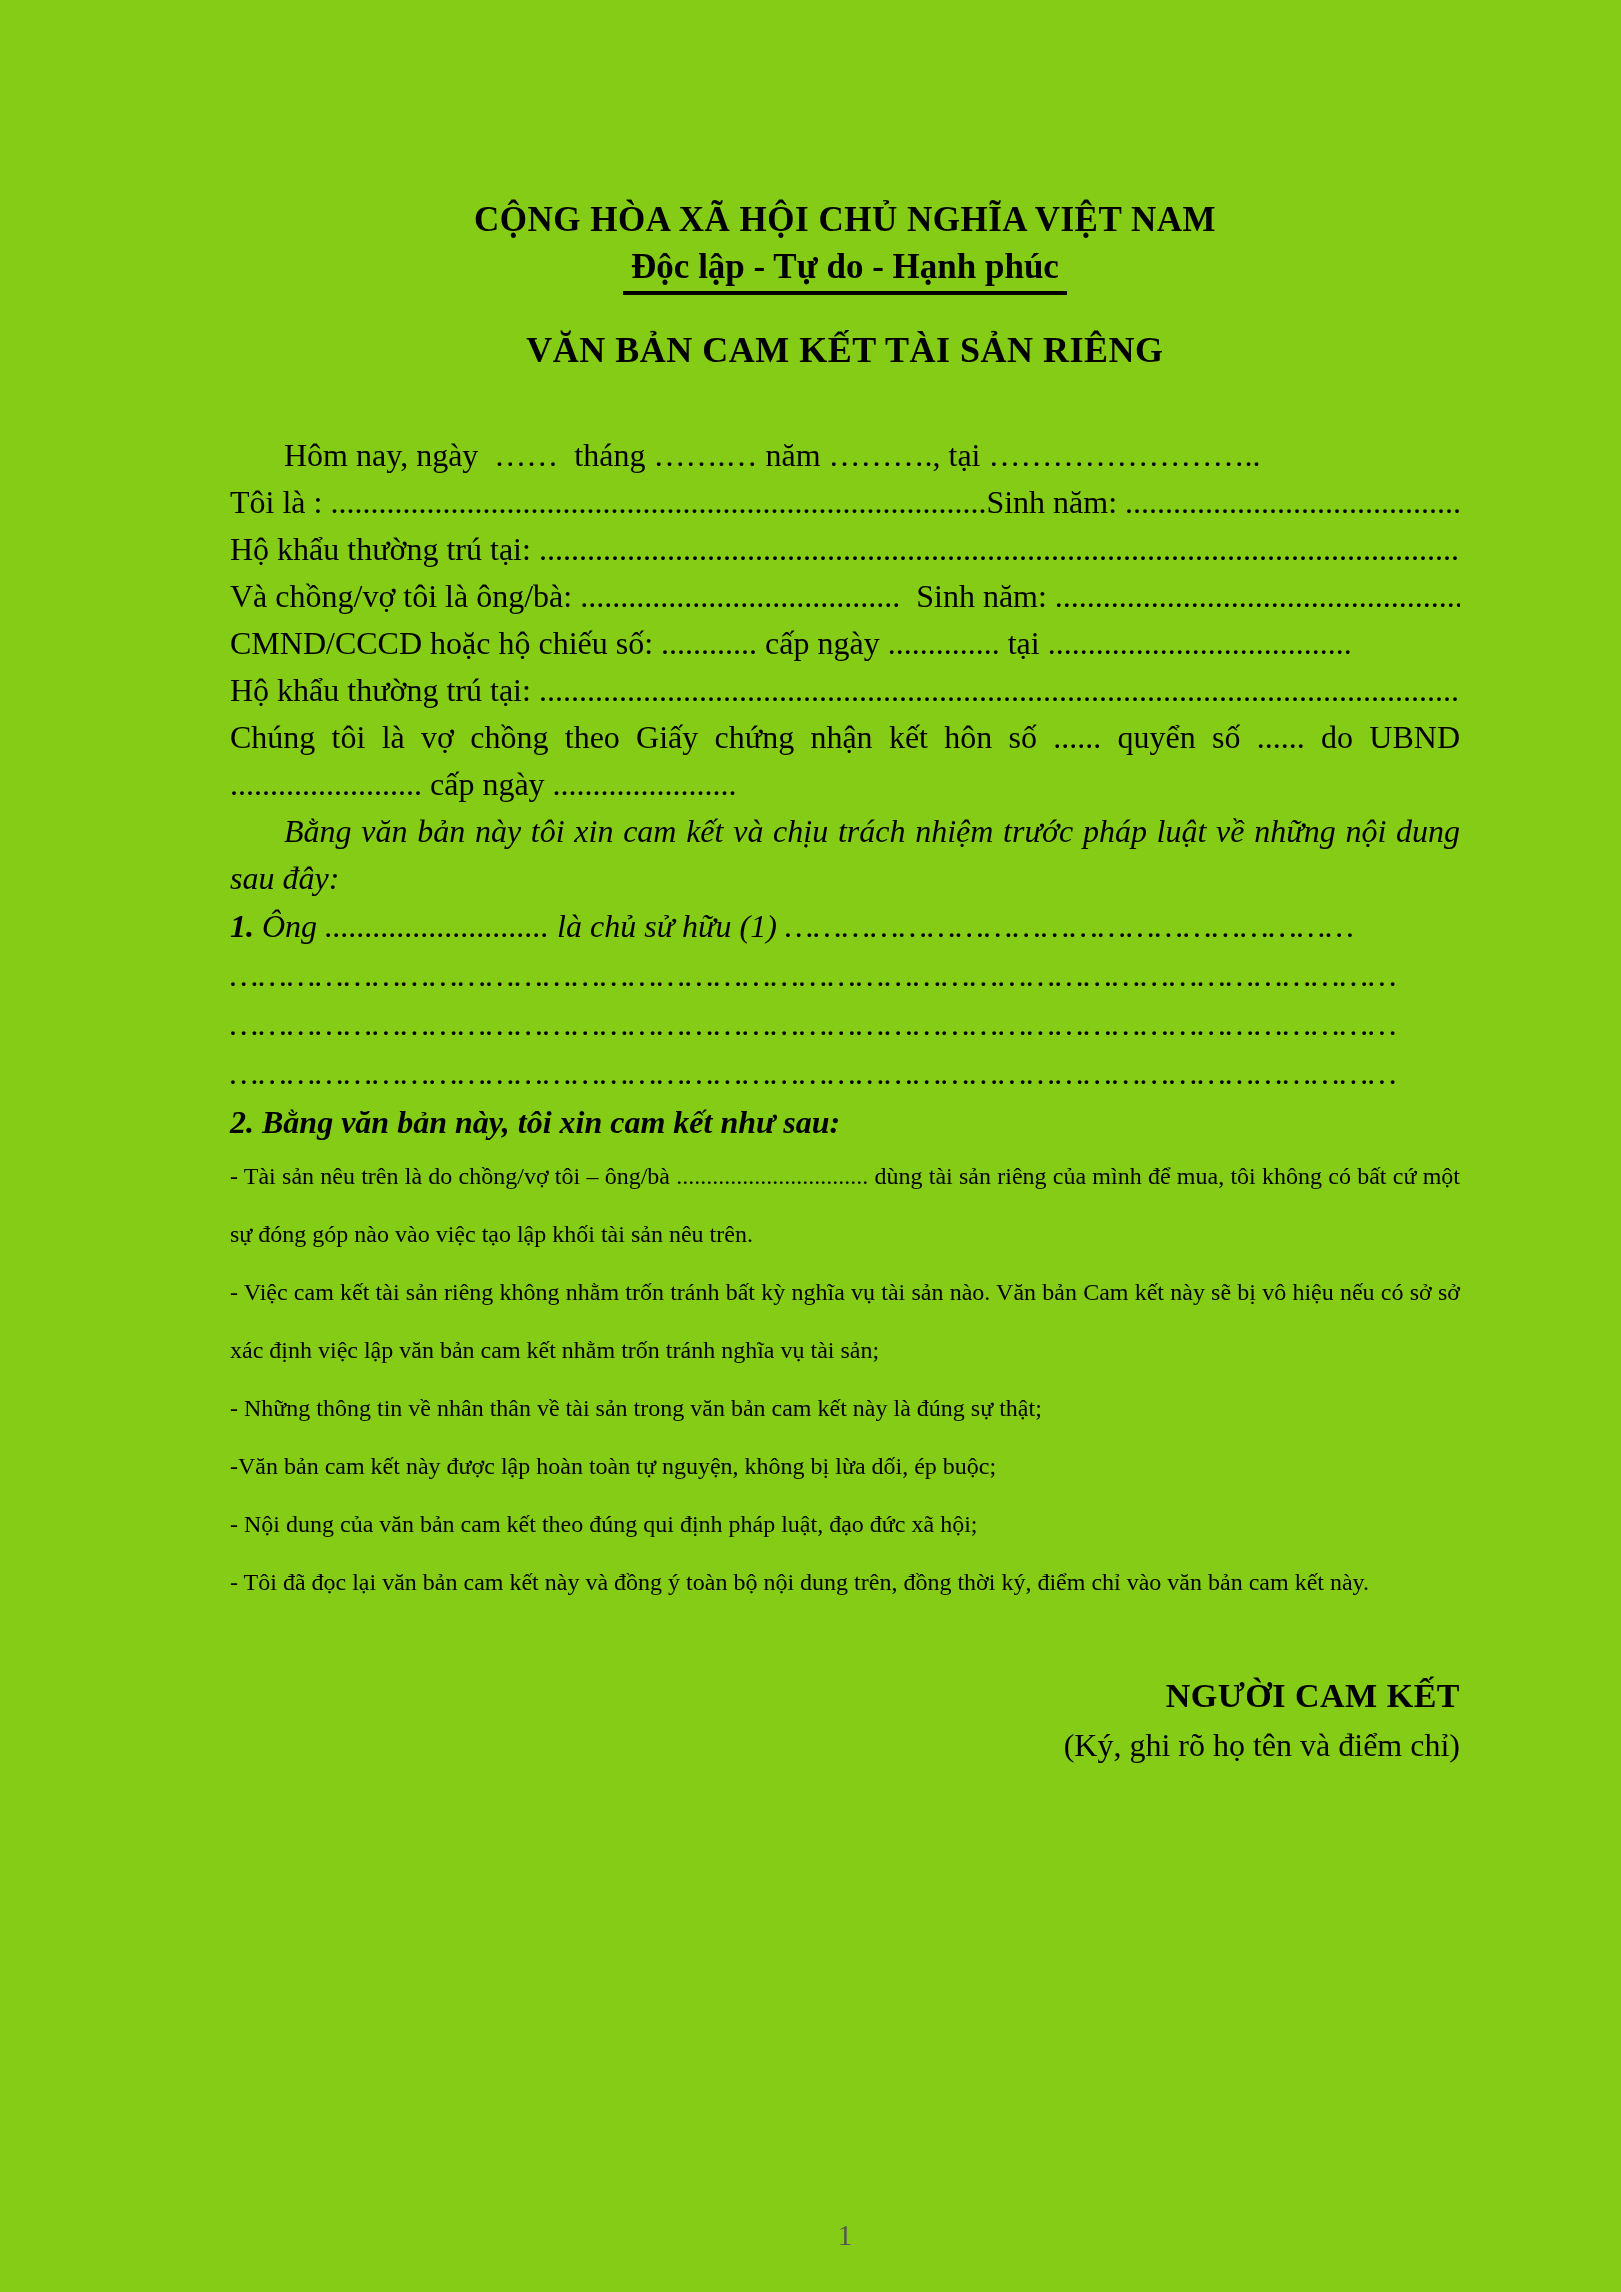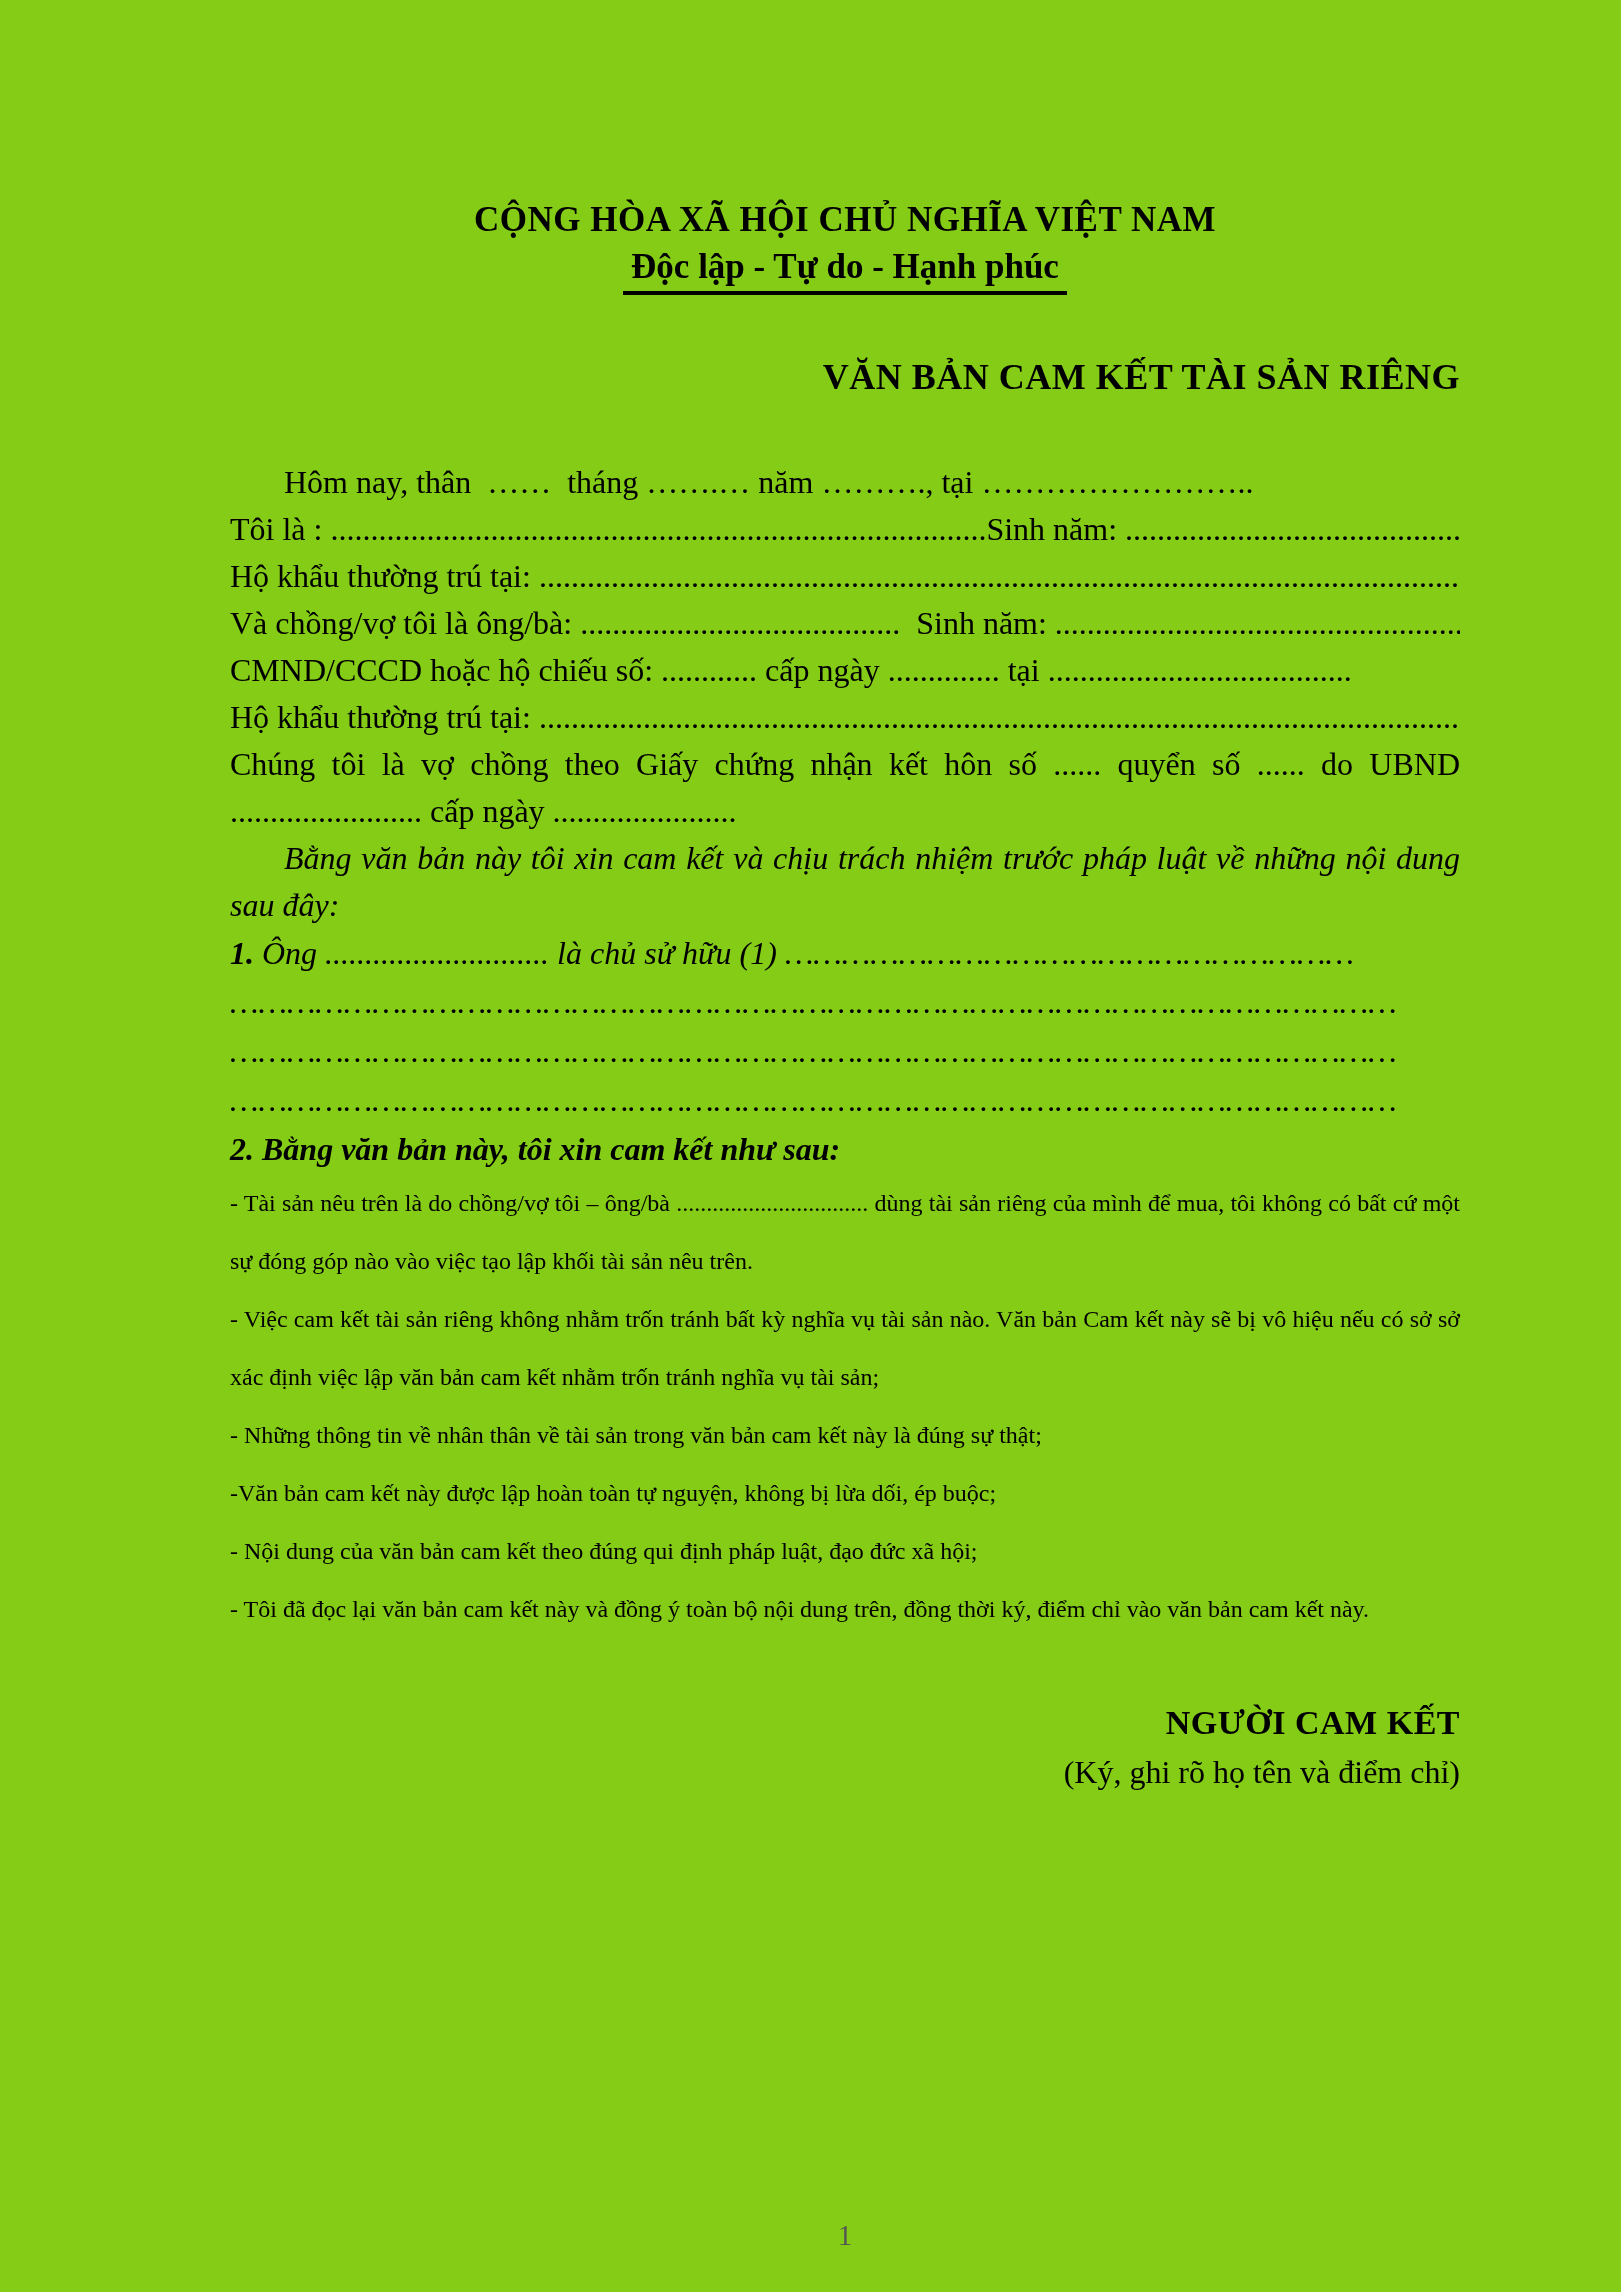--- a/index.html
+++ b/index.html
@@ -11,21 +11,21 @@
     box-sizing:border-box;
     padding:196px 161px 0 230px;
     overflow:hidden;
   }
   p { margin:0; }
   .head { text-align:center; }
   .t1 { font-weight:bold; font-size:35px; line-height:47px; letter-spacing:0.5px; }
   .t2wrap { margin-top:2px; line-height:49px; }
   .t2 { display:inline-block; font-weight:bold; font-size:35px; line-height:43px;
         border-bottom:4.9px solid #000; padding:0 7.8px 2.9px; }
-  .t3 { font-weight:bold; font-size:36px; margin-top:56px; line-height:49px; letter-spacing:0.5px;text-align:right; }
+  .t3 { font-weight:bold; font-size:36px; margin-top:29px; line-height:49px; letter-spacing:0.5px; }
   .docbody { margin-top:57px; }
   .ln   { font-size:32px; line-height:47px; text-align:justify; }
   .s1   { font-size:32px; line-height:49px;font-style:italic; }
   .item { font-size:24px; line-height:58px; text-align:justify; }
   .nowrap { white-space:pre; overflow:hidden; }
   .indent { text-indent:54px; }
   .b  { font-weight:bold; }
   .bi { font-weight:normal; font-style:italic; }
   .sig { margin-top:59px; text-align:right; }
   .sig-title { font-weight:bold; font-size:34px; line-height:51px; letter-spacing:0.5px; }
@@ -43,21 +43,21 @@
   <header class="head">
     <div class="t1">CỘNG HÒA XÃ HỘI CHỦ NGHĨA VIỆT NAM</div>
     <div class="t2wrap">
       <span class="t2">Độc lập - Tự do - Hạnh phúc</span>
     </div>
     <div class="t3">VĂN BẢN CAM KẾT TÀI SẢN RIÊNG</div>
   </header>
 
   <main class="docbody">
 
-    <p class="ln nowrap indent">Hôm nay, thân  ……  tháng …….… năm ………., tại ……………………..</p>
+    <p class="ln nowrap indent">Hôm nay, ngày  ……  tháng …….… năm ………., tại ……………………..</p>
     <p class="ln nowrap">Tôi là : ..................................................................................Sinh năm: ..........................................................</p>
     <p class="ln nowrap">Hộ khẩu thường trú tại: ........................................................................................................................</p>
     <p class="ln nowrap">Và chồng/vợ tôi là ông/bà: ........................................  Sinh năm: .......................................................</p>
     <p class="ln nowrap">CMND/CCCD hoặc hộ chiếu số: ............ cấp ngày .............. tại ......................................</p>
     <p class="ln nowrap">Hộ khẩu thường trú tại: .........................................................................................................................</p>
     <p class="ln">Chúng tôi là vợ chồng theo Giấy chứng nhận kết hôn số ...... quyển số ...... do UBND ........................ cấp ngày .......................</p>
 
     <p class="ln indent bi">Bằng văn bản này tôi xin cam kết và chịu trách nhiệm trước pháp luật về những nội dung sau đây:</p>
 
     <p class="s1 nowrap"><span class="b">1.</span><span> Ông ............................ là chủ sử hữu (1) ……………………………………………………</span></p>

